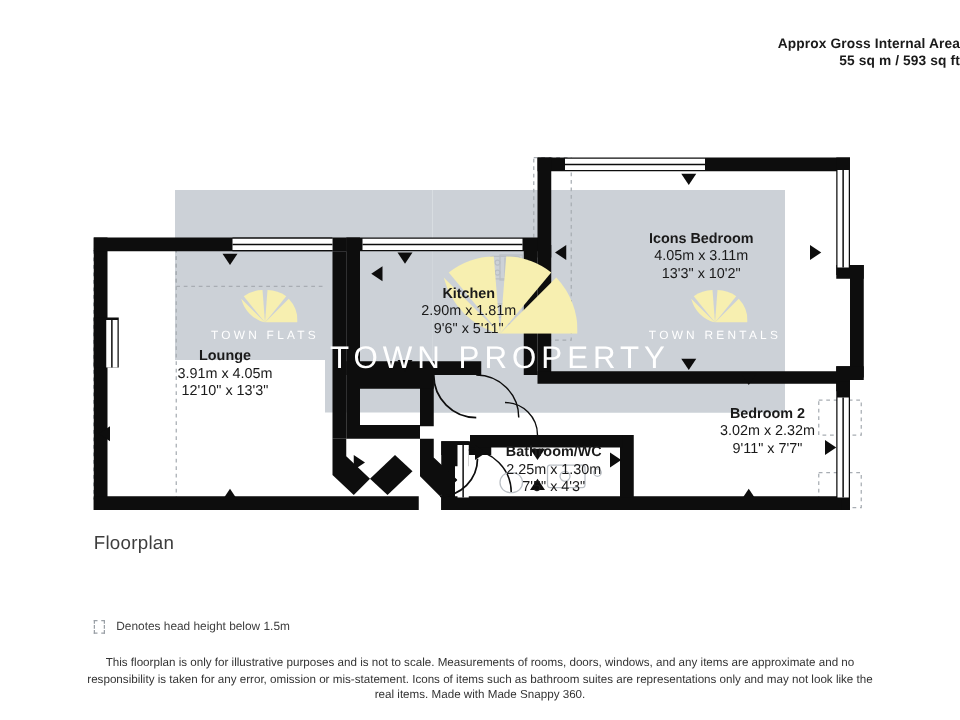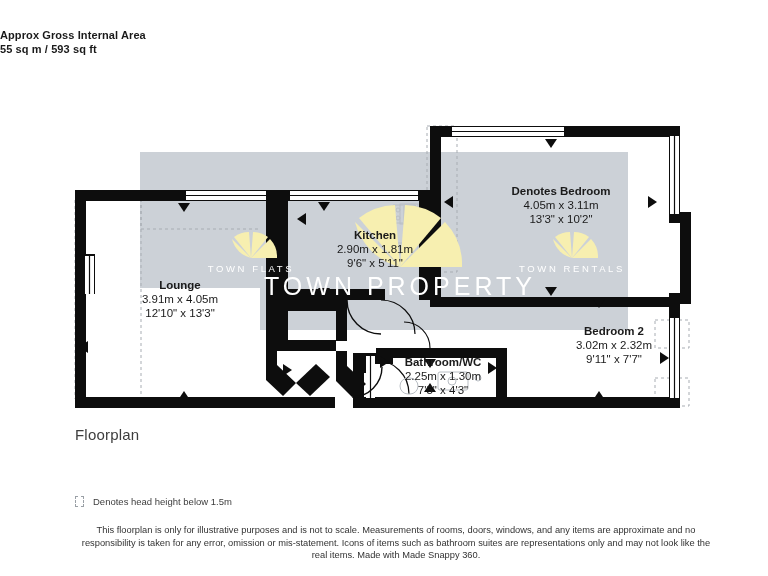--- a/index.html
+++ b/index.html
@@ -20,21 +20,21 @@
     inset: 0;
     width: 768px;
     height: 576px;
   }
   
   .hdr {
     position: absolute;
     left: 0;
     top: 28px;
     width: 768px;
-    text-align: left;
+    text-align: right;
   }
   .hdr-l1 {
     font-size: 11px;
     font-weight: bold;
     letter-spacing: .1px;
     line-height: 14px;
   }
   .hdr-l2 {
     font-size: 11px;
     font-weight: bold;
@@ -76,21 +76,21 @@
     position: absolute;
     text-align: center;
     pointer-events: none;
     user-select: none;
   }
   .wm .wm-txt {
     color: #ffffff;
     font-weight: normal;
     white-space: nowrap;
   }
-  #wm-left  { left: 140px; top: 232px; width: 144px; padding-left: 39px; }
+  #wm-left  { left: 140px; top: 232px; width: 144px; }
   #wm-right { left: 500px; top: 232px; width: 144px; }
   #wm-left .wm-txt, #wm-right .wm-txt {
     font-size: 9.5px;
     letter-spacing: 2.6px;
   }
   #wm-center { left: 255px; top: 205px; width: 290px; }
   #wm-center .wm-txt {
     font-size: 25px;
     letter-spacing: 4px;
   }
@@ -126,21 +126,20 @@
   }
   #disclaimer {
     position: absolute;
     left: 64px;
     top: 524px;
     width: 640px;
     text-align: center;
     font-size: 9.3px;
     line-height: 12.6px;
     color: #333333;
-    margin-left: 12px;
   }
 </style>
 </head>
 <body>
 
 <div id="page">
 
   <div class="hdr">
     <div class="hdr-l1">Approx Gross Internal Area</div>
     <div class="hdr-l2">55 sq m / 593 sq ft</div>
@@ -346,21 +345,21 @@
     <div class="df">12'10" x 13'3"</div>
   </div>
 
   <div class="room" id="room-kitchen">
     <div class="nm">Kitchen</div>
     <div class="dm">2.90m x 1.81m</div>
     <div class="df">9'6" x 5'11"</div>
   </div>
 
   <div class="room" id="room-master">
-    <div class="nm">Denotes Bedroom</div>
+    <div class="nm">Icons Bedroom</div>
     <div class="dm">4.05m x 3.11m</div>
     <div class="df">13'3" x 10'2"</div>
   </div>
 
   <div class="room" id="room-bedroom2">
     <div class="nm">Bedroom 2</div>
     <div class="dm">3.02m x 2.32m</div>
     <div class="df">9'11" x 7'7"</div>
   </div>
 

